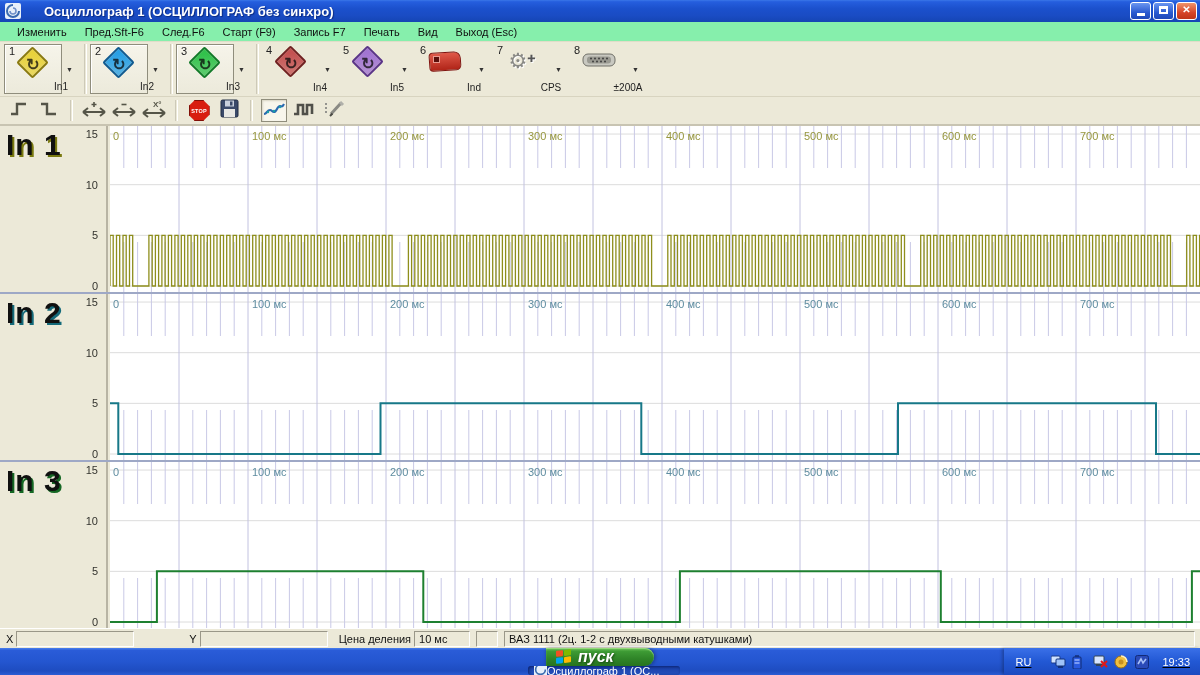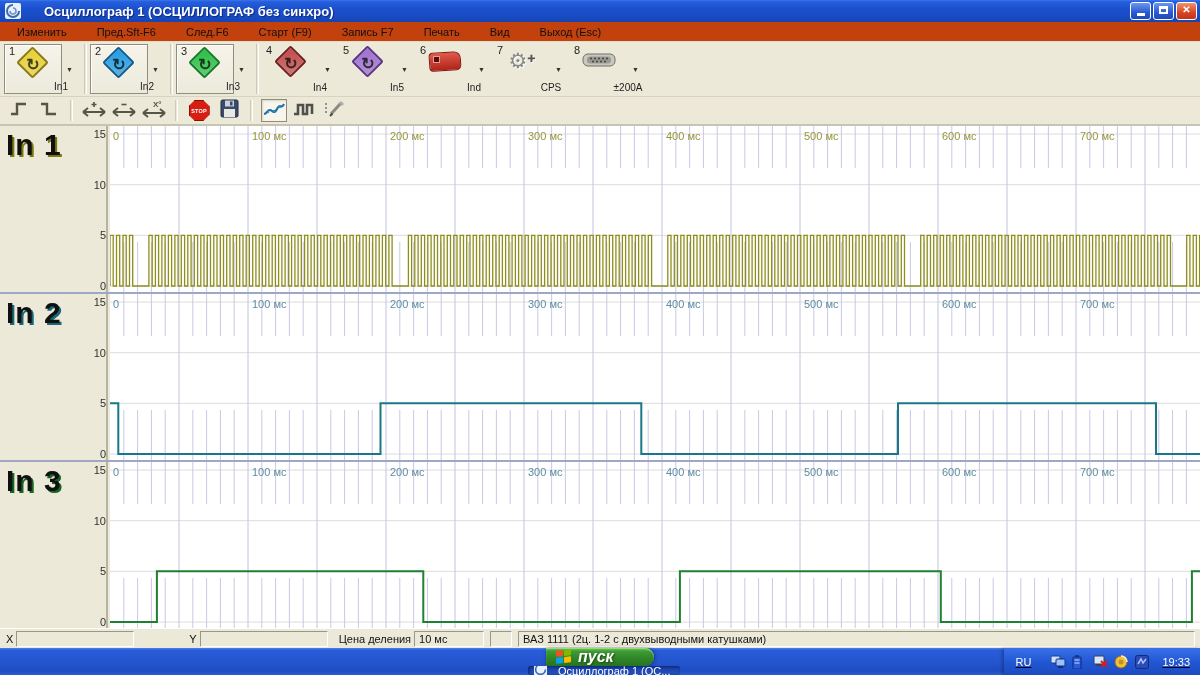--- a/index.html
+++ b/index.html
@@ -14,21 +14,21 @@
   .app-icon { width:16px; height:16px; display:inline-block; }
   .win-controls { display:flex; gap:2px; }
   .wc { width:21px; height:18px; border-radius:3px; border:1px solid #fff; color:#fff; font-size:10px; line-height:14px;
     text-align:center; font-weight:bold; cursor:default; }
   .wc.min,.wc.max { background:linear-gradient(180deg,#6a96f0,#2a5ad0 60%,#1e48b8); }
   .wc.close { background:linear-gradient(180deg,#f0946a,#d64428 60%,#c03418); }
   .wc.min span { display:block; width:8px; height:3px; background:#fff; margin:10px auto 0; }
   .wc.max span { display:block; width:9px; height:8px; border:2px solid #fff; border-top-width:3px; margin:3px auto 0; }
 
   
-  .menubar { height:20px; background:#c2410c; display:flex; align-items:center; gap:12px; padding-left:8px; border-bottom:1px solid #e0ddc8; }
+  .menubar { height:20px; background:#86efac; display:flex; align-items:center; gap:0; padding-left:8px; border-bottom:1px solid #e0ddc8; }
   .menu-item { font-size:11px; color:#111; padding:3px 9px; white-space:nowrap; }
 
   
   .toolbar1 { height:55px; background:#ece9d8; display:flex; align-items:flex-start; padding:2px 0 0 4px; border-bottom:1px solid #d8d4c0; }
   .chbtn-wrap { display:flex; align-items:center; margin-right:6px; }
   .chbtn { width:58px; height:50px; position:relative; text-align:center; }
   .chbtn.boxed { border:1px solid #8f8d7c; background:linear-gradient(180deg,#f6f4ea,#eceadb); box-shadow:inset 1px 1px 0 #fff; }
   .chbtn .num { position:absolute; top:0; left:4px; font-size:11px; color:#222; }
   .diamond-box { position:relative; width:34px; height:30px; margin:3px auto 0; }
   .diamond { position:absolute; left:5px; top:3px; width:23px; height:23px; transform:rotate(45deg); border-radius:2px; }
@@ -52,36 +52,36 @@
   .tb2-sep { width:3px; height:21px; border-left:1px solid #cdc9b8; border-right:1px solid #fff; margin:0 4px; }
   .stop-oct { width:21px; height:21px; background:#d81e10; color:#fff; font-size:5.5px; font-weight:bold; display:flex; align-items:center; justify-content:center;
     clip-path:polygon(30% 0,70% 0,100% 30%,100% 70%,70% 100%,30% 100%,0 70%,0 30%); border:1px solid #801008; letter-spacing:.2px; }
 
   
   .channels { height:504px; position:relative; background:#ece9d8; }
   .channel { height:168px; position:relative; border-top:2px solid #9ea8c6; }
   .channel:first-child { border-top:2px solid #c8c4b2; }
   .ch-panel { position:absolute; left:0; top:0; width:108px; height:100%; background:#ece9d8; border-right:2px solid #b8b4a4; }
   .ch-label { position:absolute; top:2px; left:6px; font-size:30px; font-weight:bold; color:#101010; letter-spacing:1px; }
-  .ytick { position:absolute; right:0; font-size:11px; color:#33332e; }
+  .ytick { position:absolute; right:8px; font-size:11px; color:#33332e; }
   .ch-plot { position:absolute; left:110px; top:0; width:1090px; height:166px; background:#fff; display:block; }
 
   
   .statusbar { height:20px; background:#ece9d8; border-top:1px solid #fff; display:flex; align-items:center; font-size:11px; color:#111; padding:0 2px; }
   .sb-box { height:16px; background:#ece9d8; border:1px solid; border-color:#9a9788 #fff #fff #9a9788; margin:0 3px; padding:1px 4px; white-space:nowrap; overflow:hidden; }
   .sb-lbl { margin-left:4px; white-space:nowrap; }
 
   
   .taskbar { height:27px; background:linear-gradient(180deg,#4a80ee 0%,#2a5cd8 9%,#2456d0 50%,#1e4cc0 85%,#2b5cd4 100%); display:flex; align-items:center; position:relative;flex-direction:column; }
   .start-btn { height:27px; width:108px; background:linear-gradient(180deg,#6cc25a 0%,#3d9a34 20%,#2f8428 60%,#27741f 100%);
     border-radius:0 12px 12px 0; box-shadow:1px 0 4px rgba(0,0,0,.4), inset 0 1px 1px #9ade80; display:flex; align-items:center; padding-left:10px; gap:6px; }
   .start-btn .txt { color:#fff; font-size:16px; font-weight:bold; font-style:italic; text-shadow:1px 1px 2px #1a4a12; }
   .winflag { width:16px; height:15px; display:grid; grid-template-columns:7px 7px; grid-template-rows:6px 6px; gap:1px; transform:skewY(-6deg); }
   .winflag i { border-radius:1px; }
-  .task-item { height:22px; width:152px; margin-left:8px; border-radius:3px; display:flex; align-items:center; gap:11px; padding:4px 6px; font-size:11px; color:#fff; white-space:nowrap; overflow:hidden; }
+  .task-item { height:22px; width:152px; margin-left:8px; border-radius:3px; display:flex; align-items:center; gap:0; padding:4px 6px; font-size:11px; color:#fff; white-space:nowrap; overflow:hidden; }
   .task-item.active { background:linear-gradient(180deg,#1a3fa8,#2450bc); box-shadow:inset 1px 1px 3px #0c2470; }
   .task-item.idle { background:linear-gradient(180deg,#5486f2,#3a6ae0); box-shadow:inset 0 1px 0 #7aa2f8; }
   .tray { position:absolute; right:0; top:0; height:27px; display:flex; align-items:center; gap:6px; padding:0 10px 0 12px;
     background:linear-gradient(180deg,#3a70e8 0%,#2258d4 50%,#1c4ac0 100%); box-shadow:-2px 0 3px rgba(0,0,0,.25);text-decoration:underline; }
   .tray .lang { color:#fff; font-size:11px; margin-right:14px; }
   .tray .clock { color:#fff; font-size:11px; margin-left:6px; }
   .ticon { width:15px; height:14px; display:inline-block; }
 </style>
 </head>
 <body>
@@ -782,21 +782,21 @@
       </svg>
   </div>
 </div>
 
 <div class="statusbar">
   <span class="sb-lbl">X</span>
   <span class="sb-box" style="width:118px"></span>
   <span class="sb-lbl" style="margin-left:52px">Y</span>
   <span class="sb-box" style="width:128px"></span>
   <span class="sb-lbl" style="margin-left:8px">Цена деления</span>
-  <span class="sb-box" style="width:70px">10 мс</span>
+  <span class="sb-box" style="width:56px">10 мс</span>
   <span class="sb-box" style="width:22px"></span>
   <span class="sb-box" style="flex:1">ВАЗ 1111 (2ц. 1-2 с двухвыводными катушками)</span>
 </div>
 
 <div class="taskbar">
   <div class="start-btn">
     <span class="winflag">
       <i style="background:#f25022"></i>
         <i style="background:#7fba00"></i>
         <i style="background:#00a4ef"></i>

